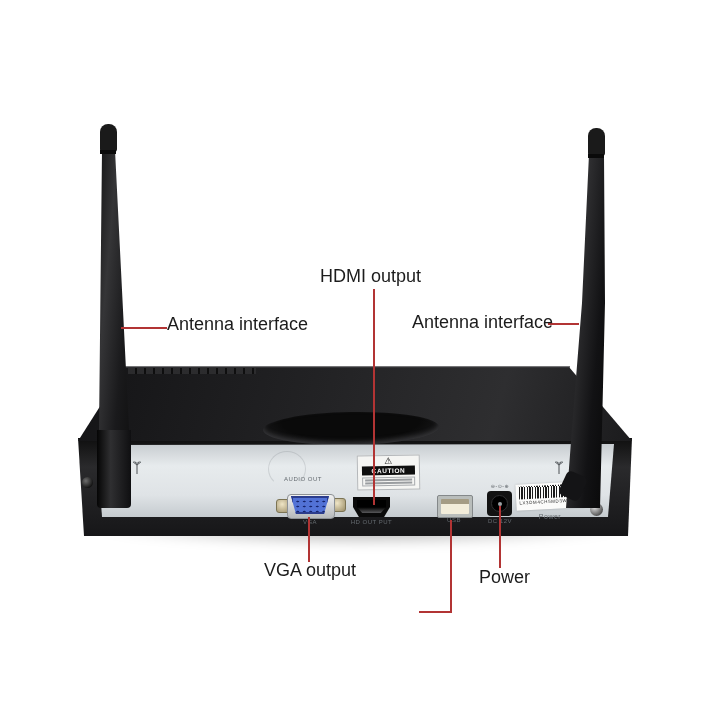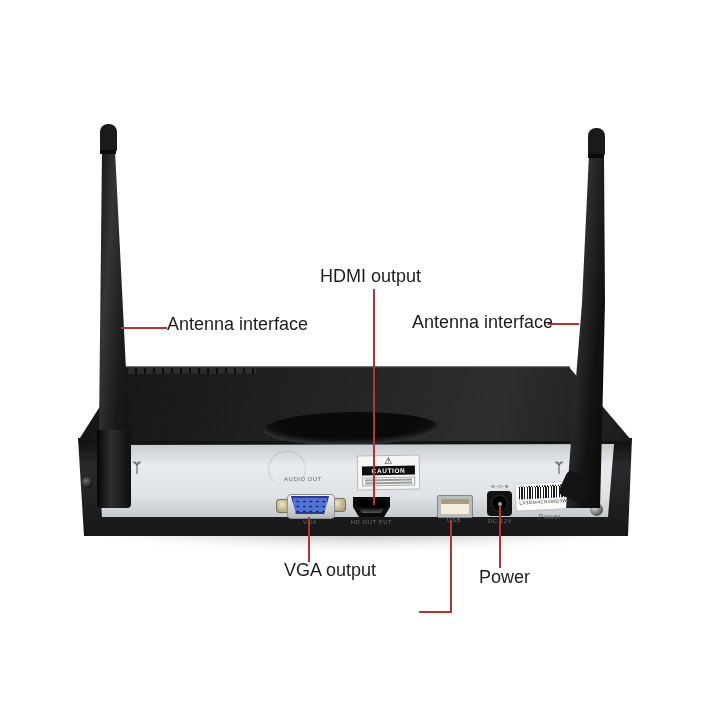--- a/index.html
+++ b/index.html
@@ -110,21 +110,21 @@
   .l-hdmi-v{left:373px;top:289px;width:2px;height:216px;}
   .l-ant-l{left:121px;top:327px;width:46px;height:2px;}
   .l-ant-r{left:548px;top:323px;width:31px;height:2px;}
   .l-vga-v{left:308px;top:517px;width:2px;height:45px;}
   .l-pwr-v{left:499px;top:506px;width:2px;height:62px;}
   .l-usb-v{left:450px;top:520px;width:2px;height:93px;}
   .l-usb-h{left:419px;top:611px;width:33px;height:2px;}
   .t-hdmi{left:320px;top:266px;text-align:center;}
   .t-ant-l{left:167px;top:314px;}
   .t-ant-r{left:412px;top:312px;}
-  .t-vga{left:264px;top:560px;margin-left:20px;}
+  .t-vga{left:264px;top:560px;}
   .t-pwr{left:479px;top:567px;}
   .t-usb{left:311px;top:600px;}
 </style>
 </head>
 <body>
 
 <div class="stage">
 
   <div class="abs shadow"></div>
   <div class="abs case-lower"></div>

